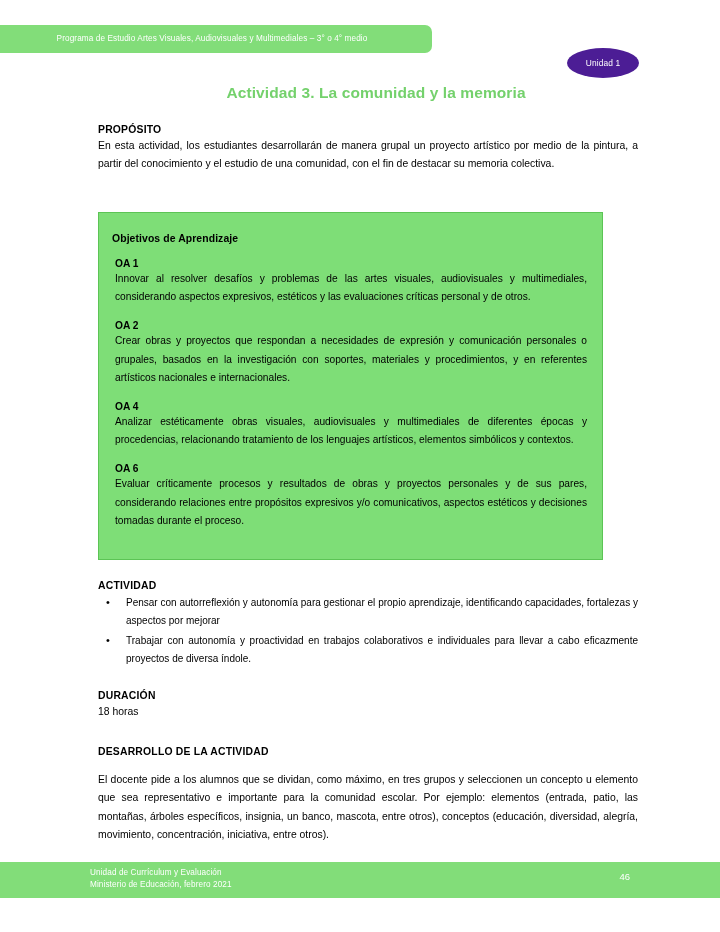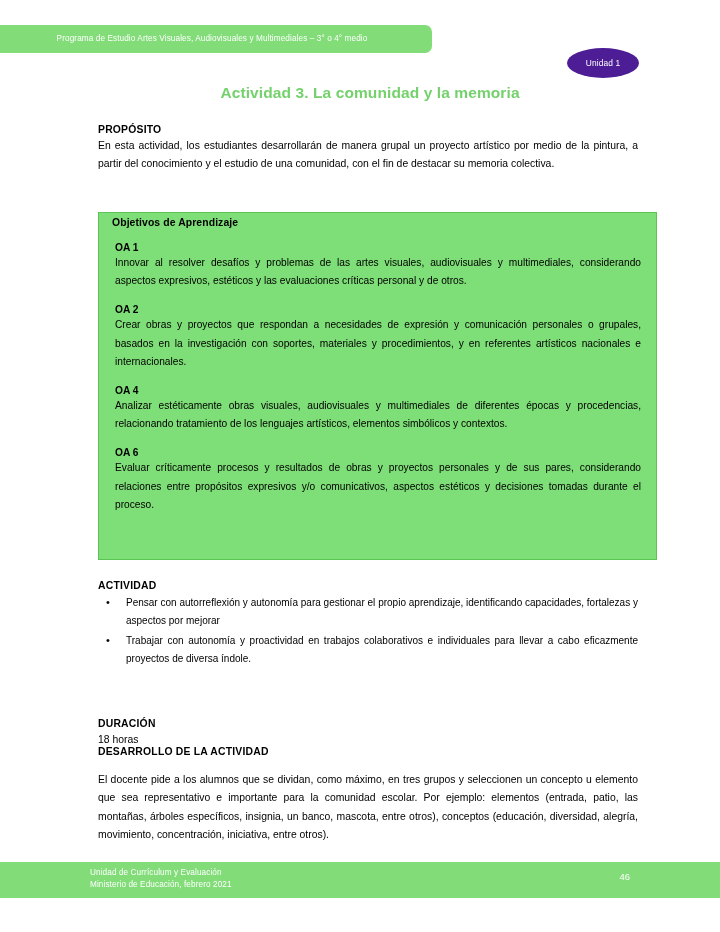--- a/index.html
+++ b/index.html
@@ -70,21 +70,21 @@
   
   .content {
     position: absolute;
     left: 98px;
     top: 0;
     width: 540px;
   }
 
   .activity-title {
     position: absolute;
-    left: 2px;
+    left: 8px;
     top: 84px;
     width: 540px;
     text-align: center;
     color: #74d16c;
     font-size: 15.5px;
     font-weight: bold;
     letter-spacing: 0.1px;
   }
 
   .section-heading {
@@ -109,26 +109,26 @@
   }
   .proposito-block .body-text {
     margin-top: 2px;
   }
 
   
   .oa-box {
     position: absolute;
     left: 0;
     top: 212px;
-    width: 559px;
+    width: 505px;
     min-height: 348px;
     background: #7ede77;
     border: 1px solid #5cc455;
     box-sizing: border-box;
-    padding: 4px 13px 14px 13px;
+    padding: 20px 13px 14px 13px;
   }
   .oa-box-title {
     font-size: 10.4px;
     font-weight: bold;
     margin: 0 0 4px 0;
     letter-spacing: 0.1px;
   }
   .oa-item {
     margin-top: 14px;
   }
@@ -172,21 +172,20 @@
     font-size: 11px;
     color: #000;
   }
 
   
   .duracion-block {
     position: absolute;
     left: 0;
     top: 690px;
     width: 540px;
-    margin-top: 28px;
   }
   .duracion-value {
     font-size: 10.4px;
     line-height: 18.4px;
     margin: 2px 0 0 0;
   }
 
   
   .desarrollo-block {
     position: absolute;

